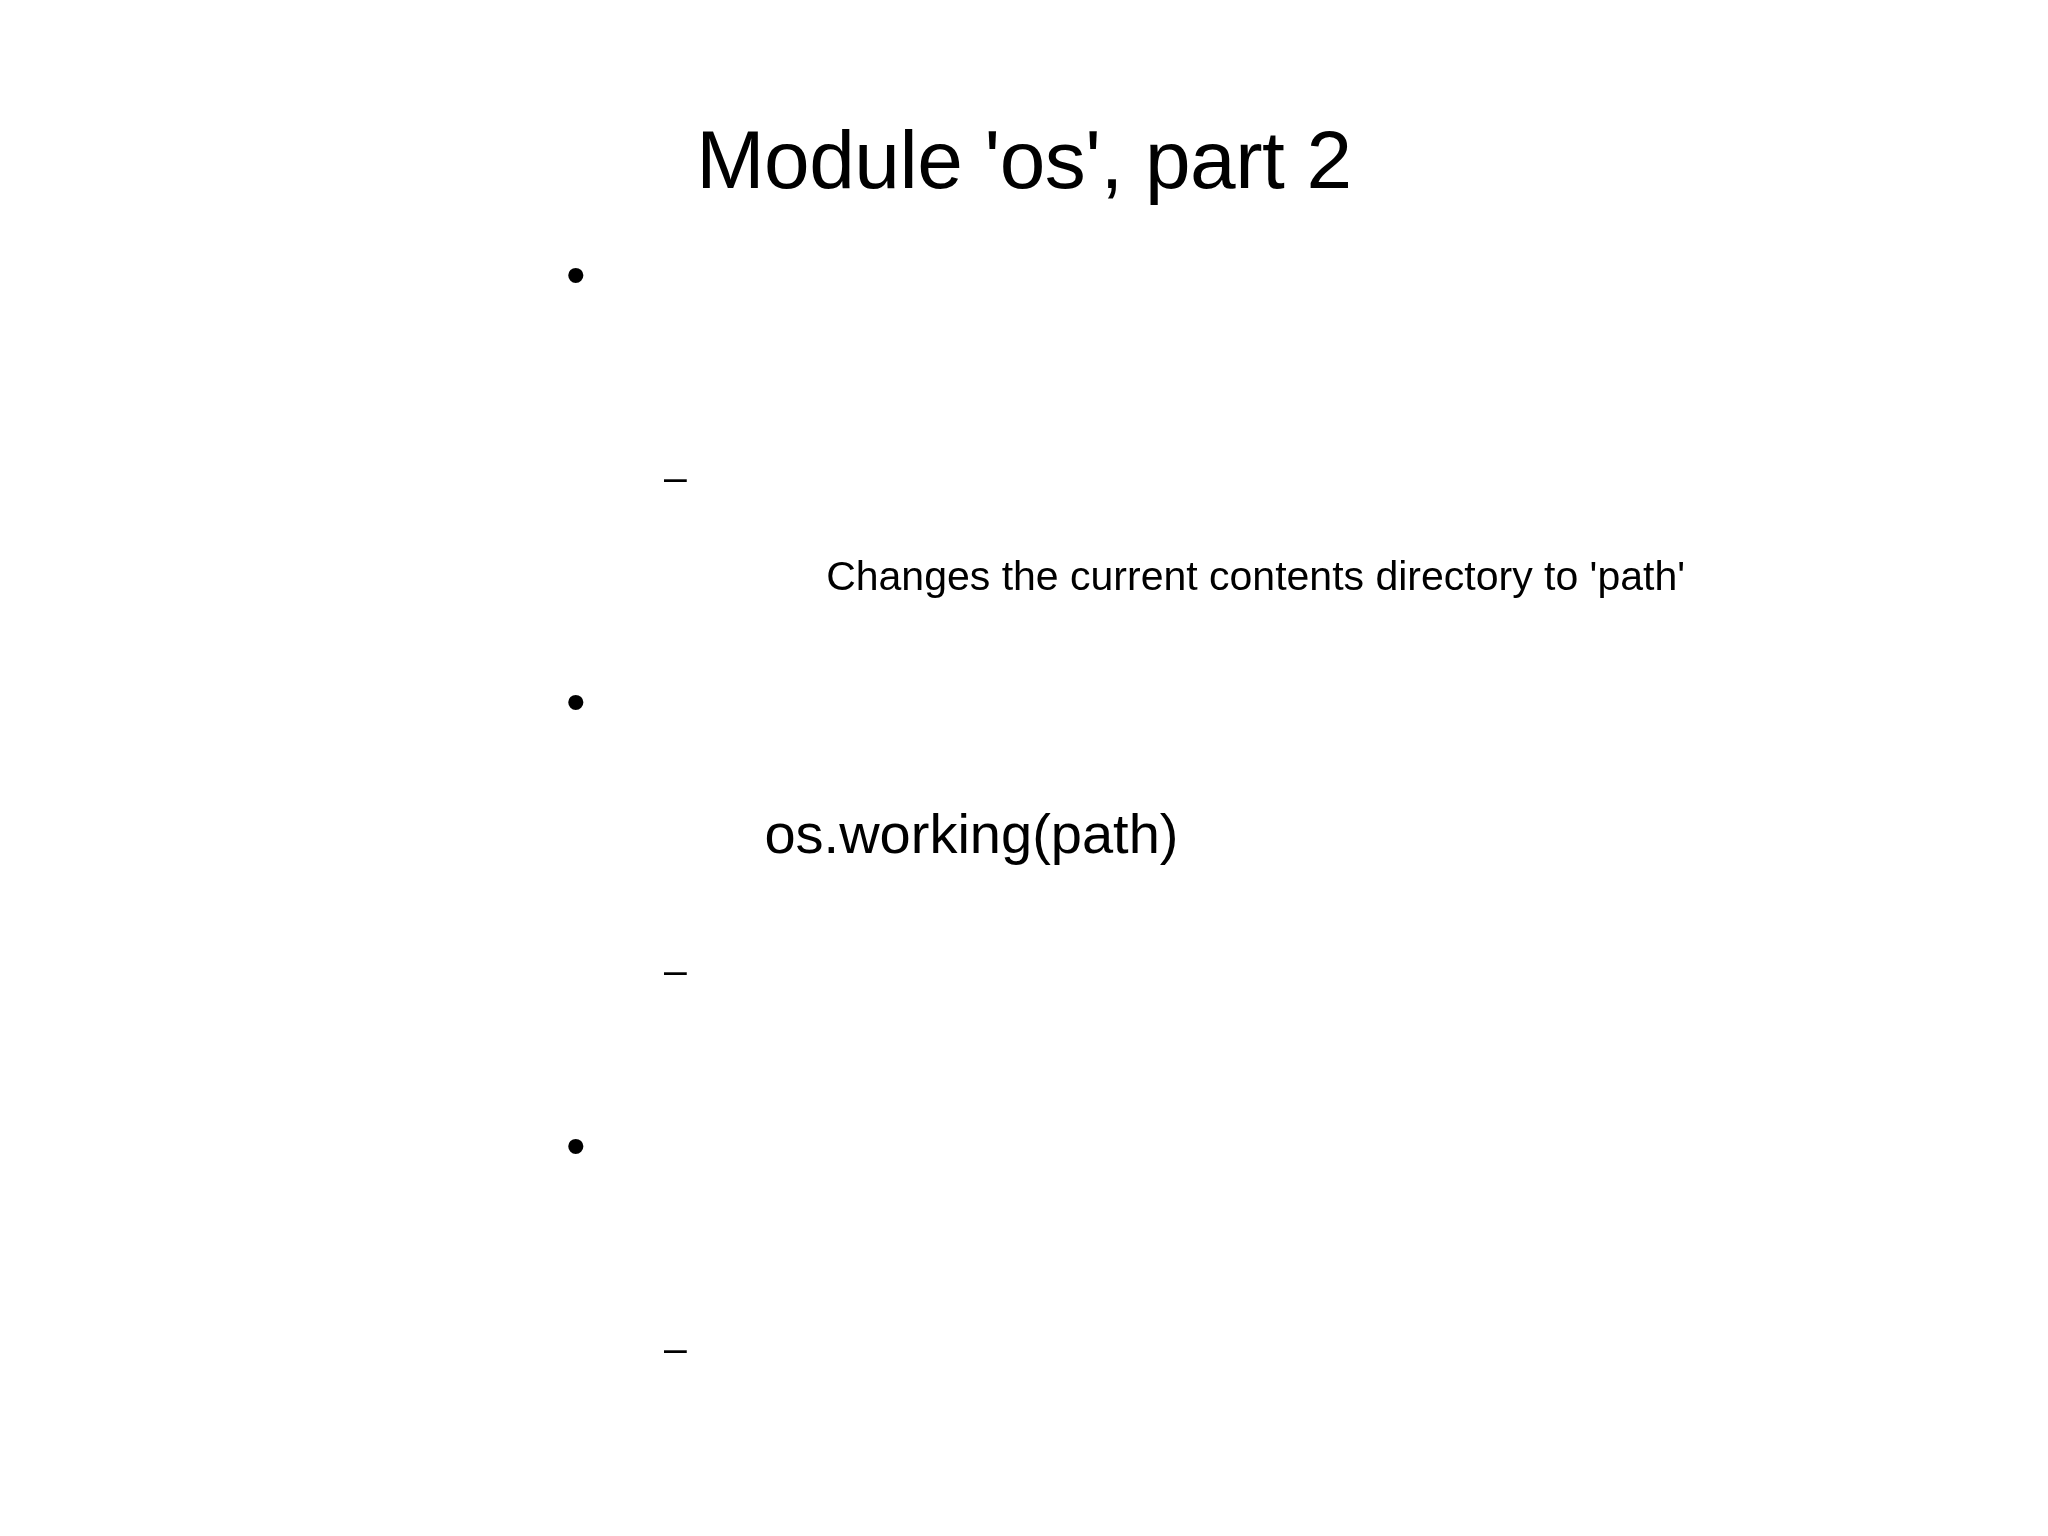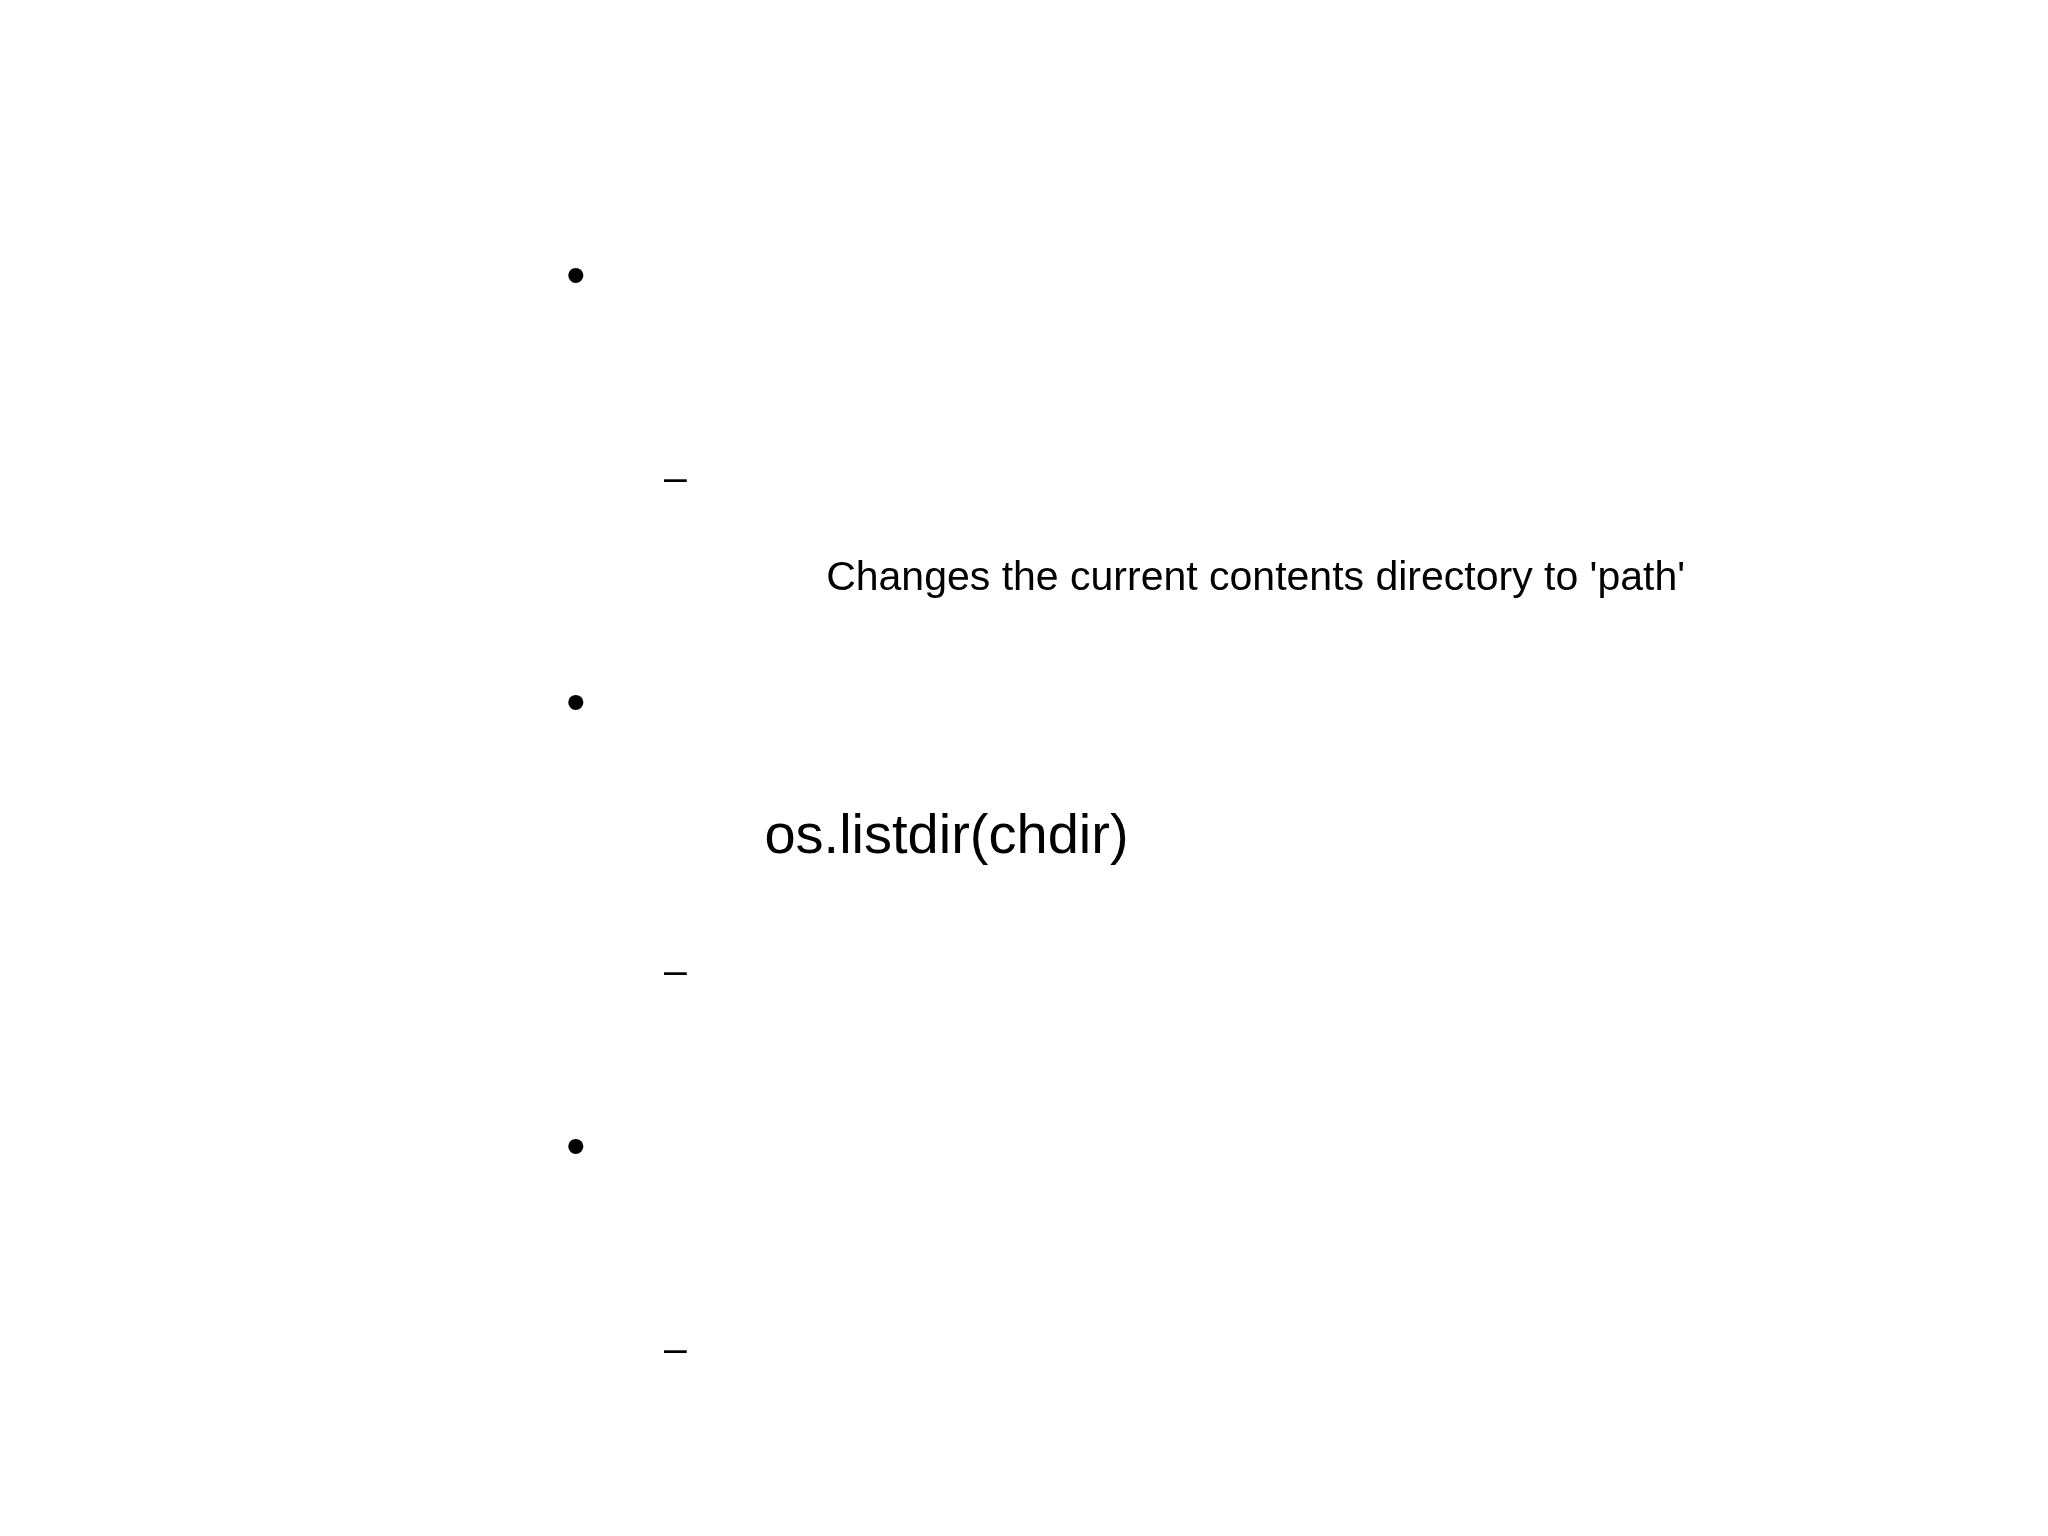--- a/index.html
+++ b/index.html
@@ -100,37 +100,38 @@
 
   .group + .group {
     margin-top: 19px;
   }
 </style>
 </head>
 <body>
 
 <div class="slide">
 
+  <h1 class="slide-title">Module 'os', part 2</h1>
 
   <div class="content">
 
     <div class="group">
       <div class="bullet-l1">
         <span class="marker">•</span>
       </div>
       <div class="bullet-l2">
         <span class="marker">–</span>
         <span>Changes the current contents directory to 'path'</span>
       </div>
     </div>
 
     <div class="group">
       <div class="bullet-l1">
         <span class="marker">•</span>
-        <span>os.listdir(chdir)</span>
+        <span>os.working(path)</span>
       </div>
       <div class="bullet-l2">
         <span class="marker">–</span>
       </div>
     </div>
 
     <div class="group gap-before">
       <div class="bullet-l1">
         <span class="marker">•</span>
       </div>

